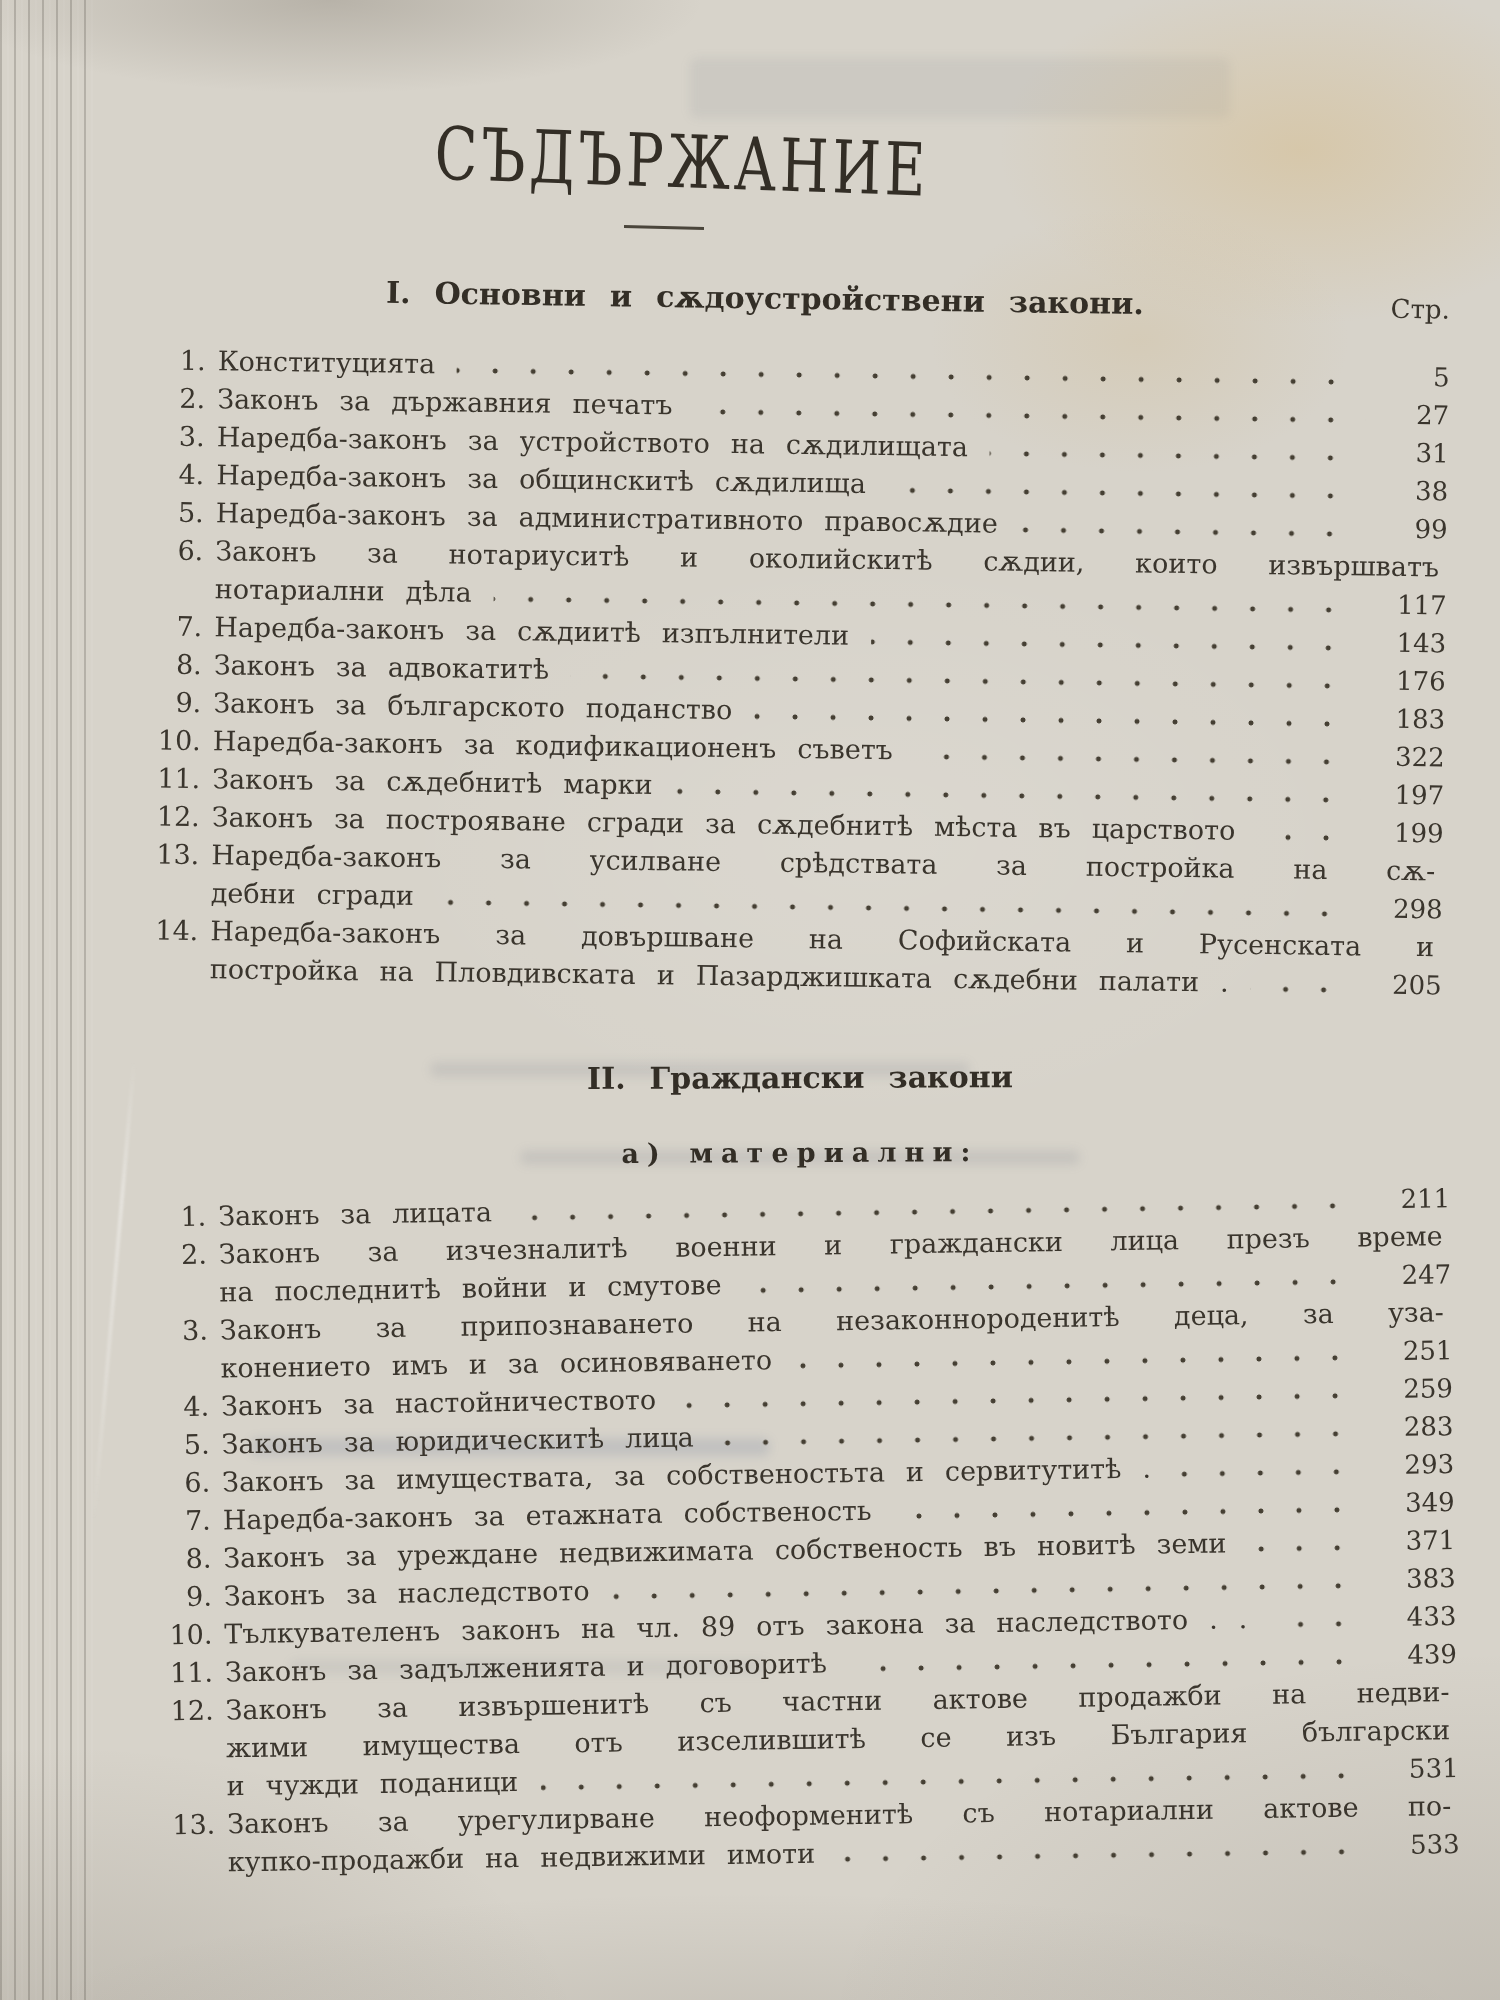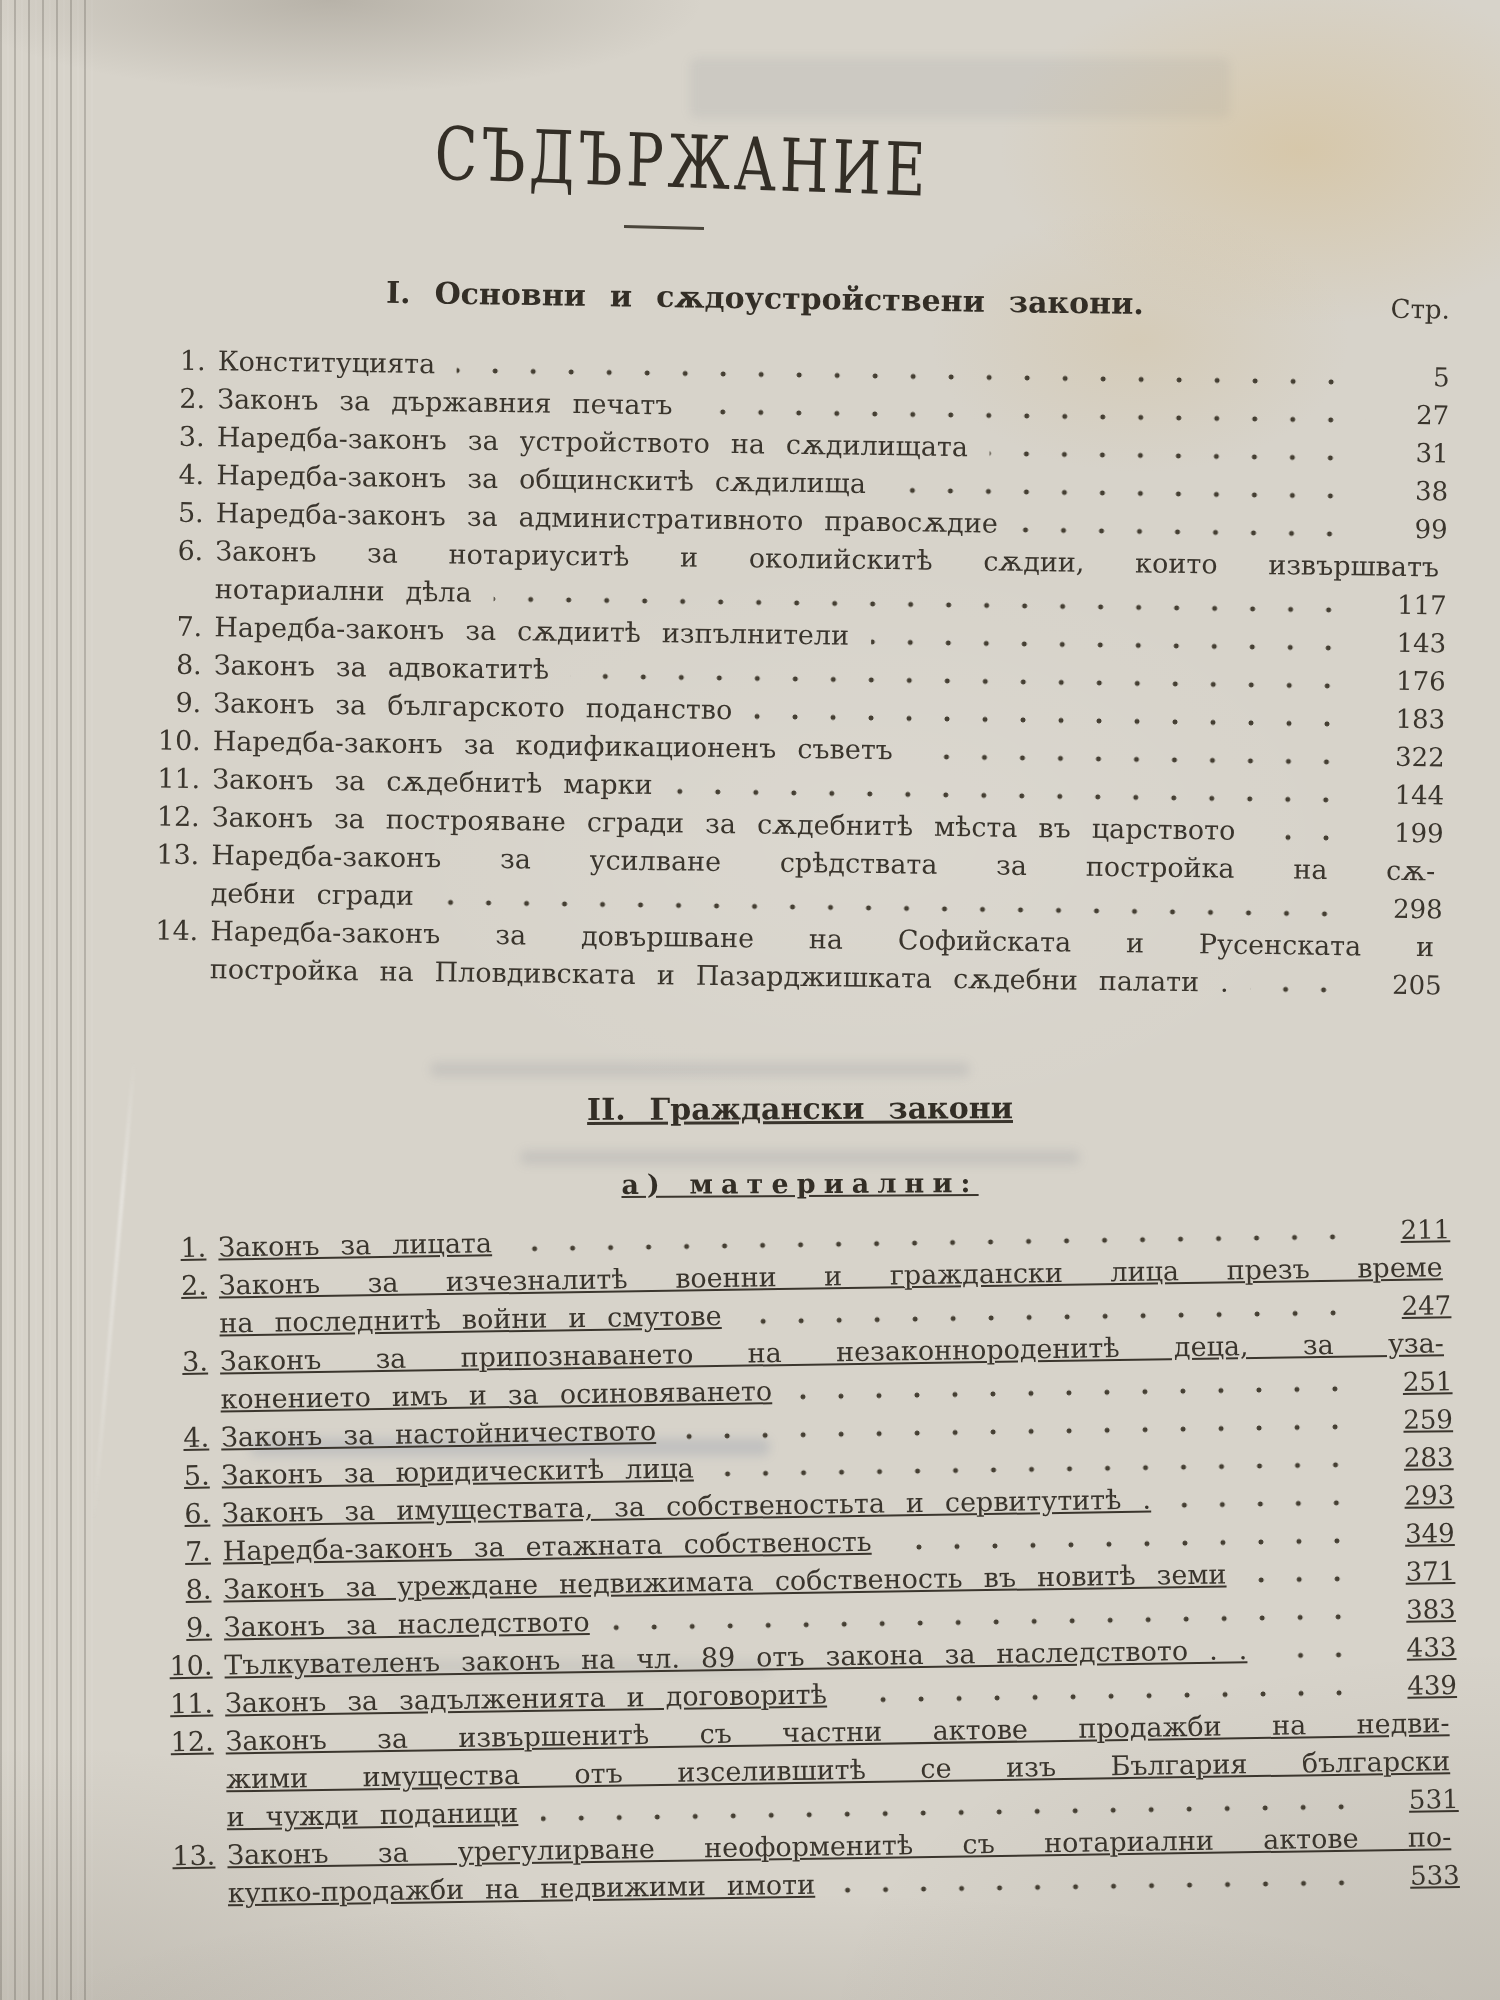--- a/index.html
+++ b/index.html
@@ -56,21 +56,21 @@
     transform:scale(.96,1.26) rotate(1.5deg);
   }
   .rule{width:80px;height:3px;background:#4a453b;margin:30px 0 0 0;
     position:relative;left:474px;transform:rotate(1.5deg);}
 
   .sec{position:relative;}
   .headrow{display:flex;align-items:baseline;margin:52px 0 0 0;}
   .sec0 .headrow{transform:rotate(.85deg);}
   .sechead{flex:1;margin:0;font-size:30px;font-weight:bold;text-align:center;word-spacing:.45em;color:#332e26;}
   .pagelabel{flex:none;width:70px;text-align:right;font-size:26px;}
-  .sec1{margin-top:103px;text-decoration:underline;}
+  .sec1{margin-top:72px;}
   .sec1 .sechead{transform:rotate(-.25deg);}
   .subhead{margin:42px 0 0 0;text-align:center;font-size:27px;font-weight:bold;
     letter-spacing:.30em;word-spacing:.15em;transform:rotate(-.3deg);color:#332e26;}
   .list{margin-top:26px;}
   .sec0 .list{transform:rotate(.75deg);transform-origin:40px 0;}
   .sec1 .list{margin-top:30px;transform:rotate(-.85deg);transform-origin:30px 0;}
 
   .line{display:flex;height:38px;align-items:baseline;line-height:38px;font-size:27px;}
   .num{flex:none;width:56px;text-align:right;padding-right:12px;}
   .text{word-spacing:.46em;white-space:nowrap;}
@@ -167,21 +167,21 @@
             <div class="line">
               <span class="num">10.</span>
               <span class="text">Наредба-законъ за кодификационенъ съветъ</span>
               <span class="leader"></span>
               <span class="pg">322</span>
             </div>
             <div class="line">
               <span class="num">11.</span>
               <span class="text">Законъ за сѫдебнитѣ марки</span>
               <span class="leader"></span>
-              <span class="pg">144</span>
+              <span class="pg">197</span>
             </div>
             <div class="line">
               <span class="num">12.</span>
               <span class="text">Законъ за построяване сгради за сѫдебнитѣ мѣста въ царството</span>
               <span class="leader"></span>
               <span class="pg">199</span>
             </div>
             <div class="line">
               <span class="num">13.</span>
               <span class="text just">Наредба-законъ за усилване срѣдствата за постройка на сѫ-</span>

